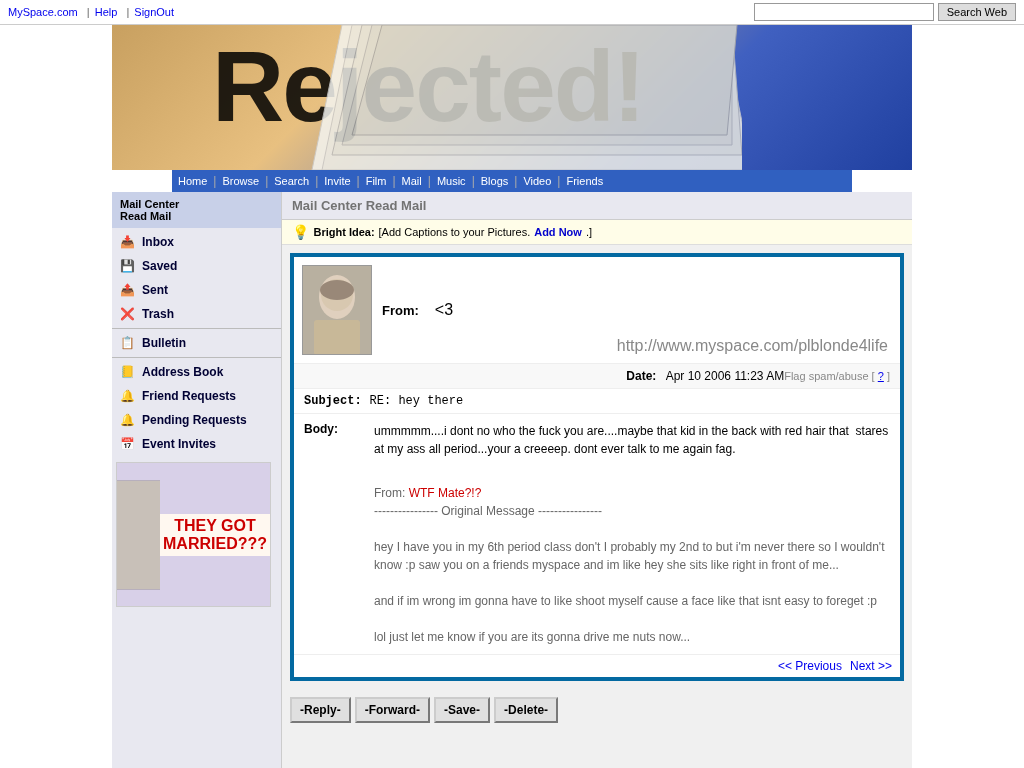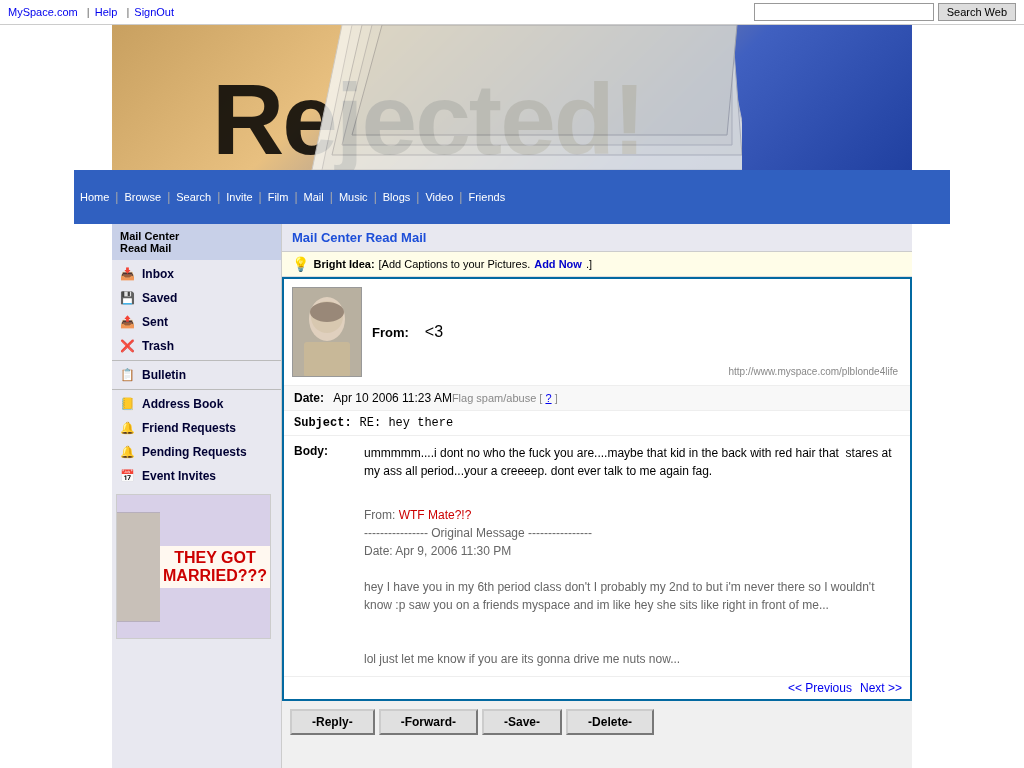--- a/index.html
+++ b/index.html
@@ -8,24 +8,24 @@
     
     #top-bar { background: #fff; padding: 3px 8px; font-size: 11px; border-bottom: 1px solid #ccc; display: flex; align-items: center; justify-content: space-between; }
     #top-links a { color: #00e; text-decoration: none; margin-right: 4px; }
     #top-links span { margin: 0 2px; color: #666; }
     #search-bar { display: flex; align-items: center; gap: 4px; }
     #search-bar input { width: 180px; border: 1px solid #999; padding: 2px 4px; font-size: 11px; }
     #search-bar button { background: #ddd; border: 1px solid #999; padding: 2px 8px; font-size: 11px; cursor: pointer; }
 
     
     #banner { width: 800px; height: 145px; background: linear-gradient(135deg, #c8a060 0%, #e8c080 30%, #4060c0 70%, #2040a0 100%); position: relative; overflow: hidden; margin: 0 auto; }
-    #banner-rejected { font-size: 100px; font-weight: 900; color: #000; position: absolute; top: 37px; left: 100px; opacity: 0.85; letter-spacing: -2px; }
-
-    
-    #nav-bar { background: #3060c0; padding: 19px 0; display: flex; align-items: center; width: 876px; margin: 0 auto; }
+    #banner-rejected { font-size: 100px; font-weight: 900; color: #000; position: absolute; top: 4px; left: 100px; opacity: 0.85; letter-spacing: -2px; }
+
+    
+    #nav-bar { background: #3060c0; padding: 3px 0; display: flex; align-items: center; width: 680px; margin: 0 auto; }
     #nav-bar a { color: #fff; text-decoration: none; font-size: 11px; padding: 2px 6px; }
 
     
     #main-layout { display: flex; width: 800px; margin: 0 auto; background: #f0f0f0; min-height: 580px; }
 
     
     #sidebar { width: 170px; background: #e8e8f0; border-right: 1px solid #ccc; flex-shrink: 0; }
     #mail-center-header { background: #c8d0e8; padding: 6px 8px; font-size: 11px; font-weight: bold; }
     .sidebar-section { padding: 2px 0; }
     .sidebar-item { display: flex; align-items: center; gap: 6px; padding: 4px 8px; cursor: pointer; color: #000033; font-size: 12px; font-weight: bold; }
@@ -34,53 +34,53 @@
 
     
     #ad-panel { padding: 4px; }
     #ad-image { width: 155px; height: 145px; background: #d8d0e8; border: 1px solid #ccc; display: flex; align-items: center; justify-content: flex-end; overflow: hidden; position: relative; }
     #ad-person { width: 100%; height: 110px; background: #b0a8c0; display: flex; align-items: center; justify-content: center; font-size: 10px; color: #555; }
     #ad-text { background: #fff8f0; width: 100%; padding: 3px; text-align: center; }
     #ad-married { font-size: 16px; font-weight: 900; color: #cc0000; }
 
     
     #content { flex: 1; padding: 0; }
-    #mail-header { padding: 6px 10px; font-size: 13px; font-weight: bold; color: #1d4ed8; background: #e8e8f0; border-bottom: 1px solid #ccc; }
+    #mail-header { padding: 6px 10px; font-size: 13px; font-weight: bold; color: #737373; background: #e8e8f0; border-bottom: 1px solid #ccc; }
 
     
     #bright-idea { background: #fffde8; border-bottom: 1px solid #ddd; padding: 4px 10px; font-size: 11px; display: flex; align-items: center; gap: 4px; }
     #bright-idea .bulb { color: #ffcc00; font-size: 14px; }
 
     
-    #email-view { background: #fff; border: 2px solid #0369a1; margin: 0; }
+    #email-view { background: #fff; border: 4px solid #0369a1; margin: 8px; }
     #email-from { display: flex; align-items: center; padding: 8px; border-bottom: 1px solid #eee; }
     #email-avatar { width: 70px; height: 90px; background: #c8d0e0; border: 1px solid #999; margin-right: 10px; display: flex; align-items: center; justify-content: center; overflow: hidden; flex-shrink: 0; }
     #email-avatar-img { width: 70px; height: 90px; background: linear-gradient(180deg, #d0c8b8 0%, #a89888 50%, #887060 100%); }
     #from-label { font-weight: bold; font-size: 13px; margin-right: 8px; }
     #from-name { font-size: 16px; color: #000; }
     #profile-link { color: #888; font-size: 10px; text-align: right; flex: 1; padding-right: 4px; }
 
-    #email-meta-row { display: flex; justify-content: flex-start; align-items: center; padding: 5px 10px; border-bottom: 1px solid #eee; background: #f8f8f8; }
+    #email-meta-row { display: flex; justify-content: flex-end; align-items: center; padding: 5px 10px; border-bottom: 1px solid #eee; background: #f8f8f8; }
     #flag-area { font-size: 11px; color: #888; }
     #flag-area a { color: #00e; }
 
     #email-subject-row { padding: 5px 10px; border-bottom: 1px solid #eee; display: flex; align-items: center; font-family: Liberation Mono, monospace; }
     #subject-label { font-weight: bold; margin-right: 8px; }
     #subject-value { font-size: 12px; }
 
     #email-body-row { padding: 0 0 0 0; display: flex; }
     #body-label-cell { width: 80px; padding: 8px 10px; font-weight: bold; font-size: 12px; flex-shrink: 0; }
     #body-content { padding: 8px 10px 8px 0; font-size: 12px; line-height: 1.5; flex: 1; }
 
     #email-nav { display: flex; justify-content: flex-end; padding: 4px 8px; border-top: 1px solid #eee; font-size: 12px; }
     #email-nav a { color: #00e; text-decoration: none; margin-left: 8px; text-align: center; }
 
     
     #action-buttons { padding: 8px; display: flex; gap: 4px; }
-    .action-btn { background: #e0e0e0; border: 2px outset #ccc; padding: 4px 20px; font-size: 12px; cursor: pointer; font-weight: bold; }
+    .action-btn { background: #e0e0e0; border: 2px outset #ccc; padding: 4px 8px; font-size: 12px; cursor: pointer; font-weight: bold; }
 
     .original-message { color: #666; margin-top: 8px; }
     .original-message .sender-link { color: #cc0000; text-decoration: none; }
 
     
     #body-content { max-height: 250px; overflow-y: auto; }
 
     
     #page-wrapper { background: #fff; }
   </style>
@@ -239,21 +239,21 @@
                 <rect x="12" y="55" width="46" height="35" fill="#c8b898" rx="3"></rect>
               </svg>
             </div>
           </div>
           <div style="flex:1;">
             <div style="display:flex;align-items:center;">
               <span id="from-label">From:</span>
               <span id="from-name" style="margin-left:8px;font-size:16px;">&lt;3</span>
             </div>
           </div>
-          <div id="profile-link" style="color:#888;font-size:10px;align-self:flex-end;">http://www.myspace.com/plblonde4life</div>
+          <div id="profile-link" style="color:#888;font-size:16px;align-self:flex-end;">http://www.myspace.com/plblonde4life</div>
         </div>
 
         <div id="email-meta-row">
           <div>
             <strong>Date:</strong>
             <span style="margin-left:6px;">Apr 10 2006 11:23 AM</span>
           </div>
           <div id="flag-area">
             <span>Flag spam/abuse [</span>
             <a href="#">?</a>
@@ -267,24 +267,24 @@
         </div>
 
         <div id="email-body-row">
           <div id="body-label-cell">Body:</div>
           <div id="body-content">
             <p>ummmmm....i dont no who the fuck you are....maybe that kid in the back with red hair that &nbsp;stares at my ass all period...your a creeeep. dont ever talk to me again fag.</p>
             <br>
             <div class="original-message">
               <p>From: <a class="sender-link" href="#">WTF Mate?!?</a></p>
               <p>---------------- Original Message ----------------</p>
-              <p>Date: Apr 9, 2006 11:30 PM</p>
               <br>
               <p>hey I have you in my 6th period class don't I probably my 2nd to but i'm never there so I wouldn't know :p saw you on a friends myspace and im like hey she sits like right in front of me...</p>
               <br>
+              <p>and if im wrong im gonna have to like shoot myself cause a face like that isnt easy to foreget :p</p>
               <br>
               <p>lol just let me know if you are its gonna drive me nuts now...</p>
             </div>
           </div>
         </div>
 
         <div id="email-nav">
           <a href="#">&lt;&lt; Previous</a>
           <a href="#">Next &gt;&gt;</a>
         </div>

